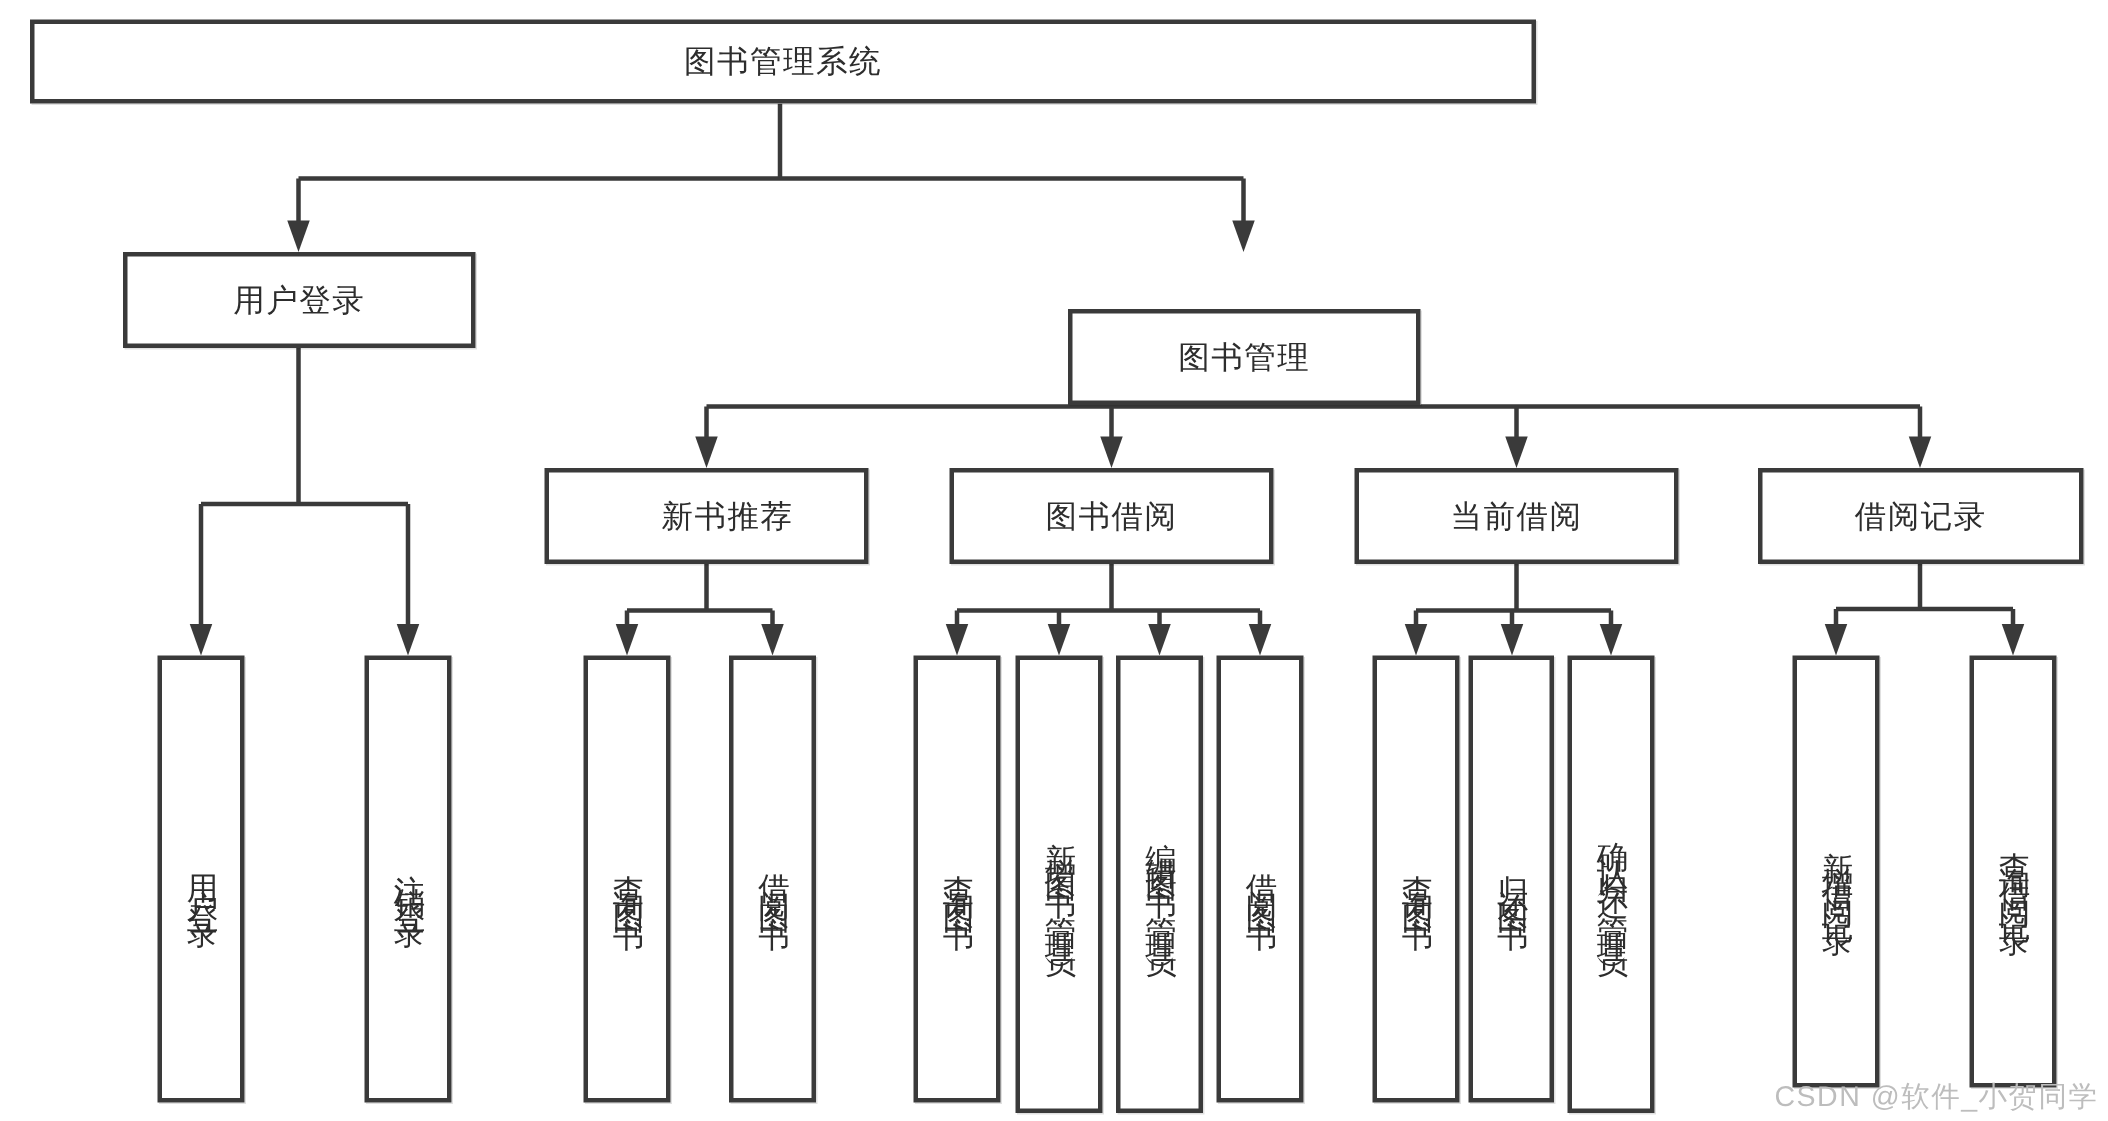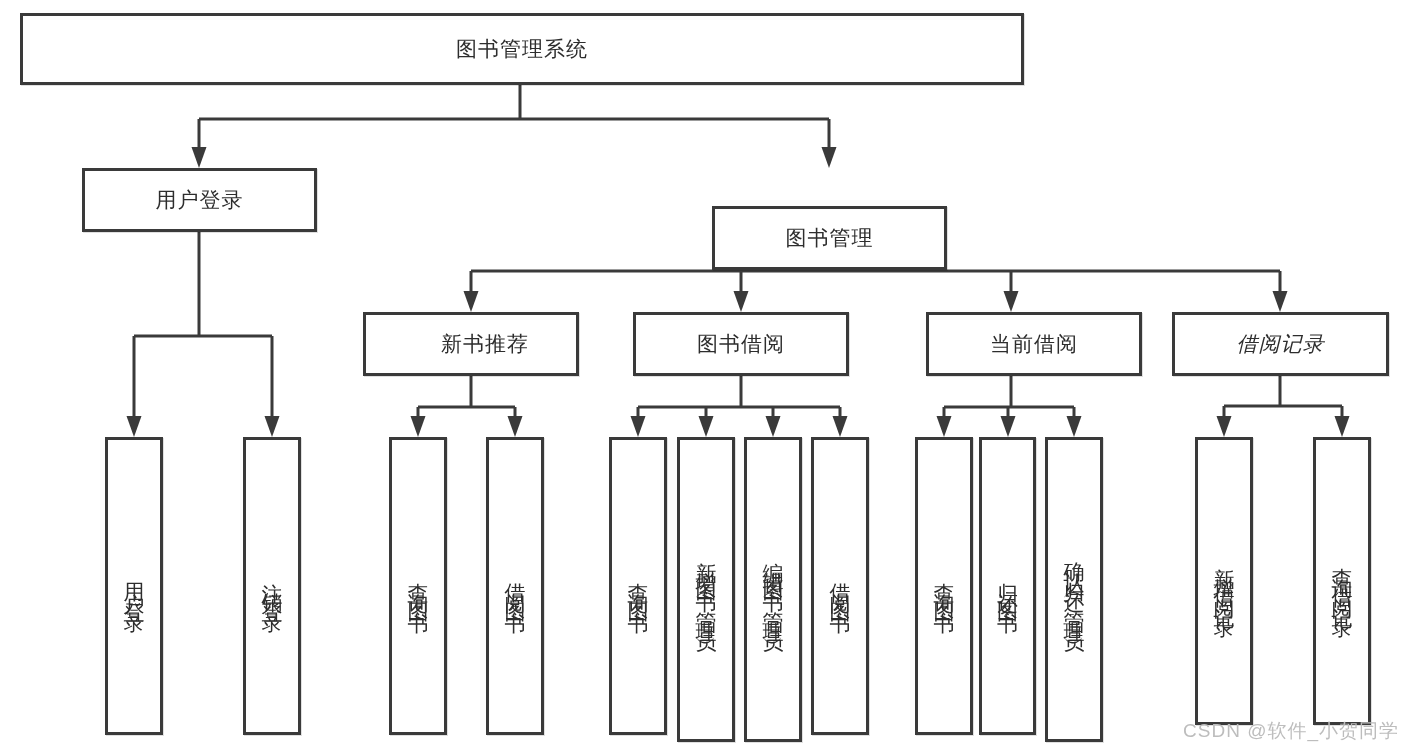--- a/index.html
+++ b/index.html
@@ -32,29 +32,29 @@
     letter-spacing: 1px;
     box-shadow: 1px 1px 0 rgba(0,0,0,0.12);
   }
   .node.hbox span { white-space: nowrap; }
   .node.vbox span {
     writing-mode: vertical-rl;
     letter-spacing: 10px;
     white-space: nowrap;
   }
   
-  .n-root            { left: 20px;   top: 13px;  width: 1004px; height: 72px; }
+  .n-root            { left: 20px;   top: 13px;  width: 1004px; height: 56px; }
   
   .n-user-login      { left: 82px;   top: 168px; width: 235px;  height: 64px; }
   .n-book-mgmt       { left: 712px;  top: 168px; width: 235px;  height: 64px; margin-top: 38px; }
   
   .n-new-book        { left: 363px;  top: 312px; width: 216px;  height: 64px; padding-left: 28px; }
   .n-book-borrow     { left: 633px;  top: 312px; width: 216px;  height: 64px; }
-  .n-current-borrow  { left: 903px;  top: 312px; width: 216px;  height: 64px; margin-left: 23px; }
-  .n-borrow-record   { left: 1172px; top: 312px; width: 217px;  height: 64px; font-style: italic; }
+  .n-current-borrow  { left: 903px;  top: 312px; width: 216px;  height: 64px; }
+  .n-borrow-record   { left: 1172px; top: 312px; width: 217px;  height: 64px; }
   
   .n-leaf-user-login { left: 105px;  top: 437px; width: 58px; height: 298px; }
   .n-leaf-logout     { left: 243px;  top: 437px; width: 58px; height: 298px; }
   .n-leaf-nb-query   { left: 389px;  top: 437px; width: 58px; height: 298px; }
   .n-leaf-nb-borrow  { left: 486px;  top: 437px; width: 58px; height: 298px; }
   .n-leaf-bb-query   { left: 609px;  top: 437px; width: 58px; height: 298px; }
   .n-leaf-bb-add     { left: 677px;  top: 437px; width: 58px; height: 305px; }
   .n-leaf-bb-edit    { left: 744px;  top: 437px; width: 58px; height: 305px; }
   .n-leaf-bb-borrow  { left: 811px;  top: 437px; width: 58px; height: 298px; }
   .n-leaf-cb-query   { left: 915px;  top: 437px; width: 58px; height: 298px; }

